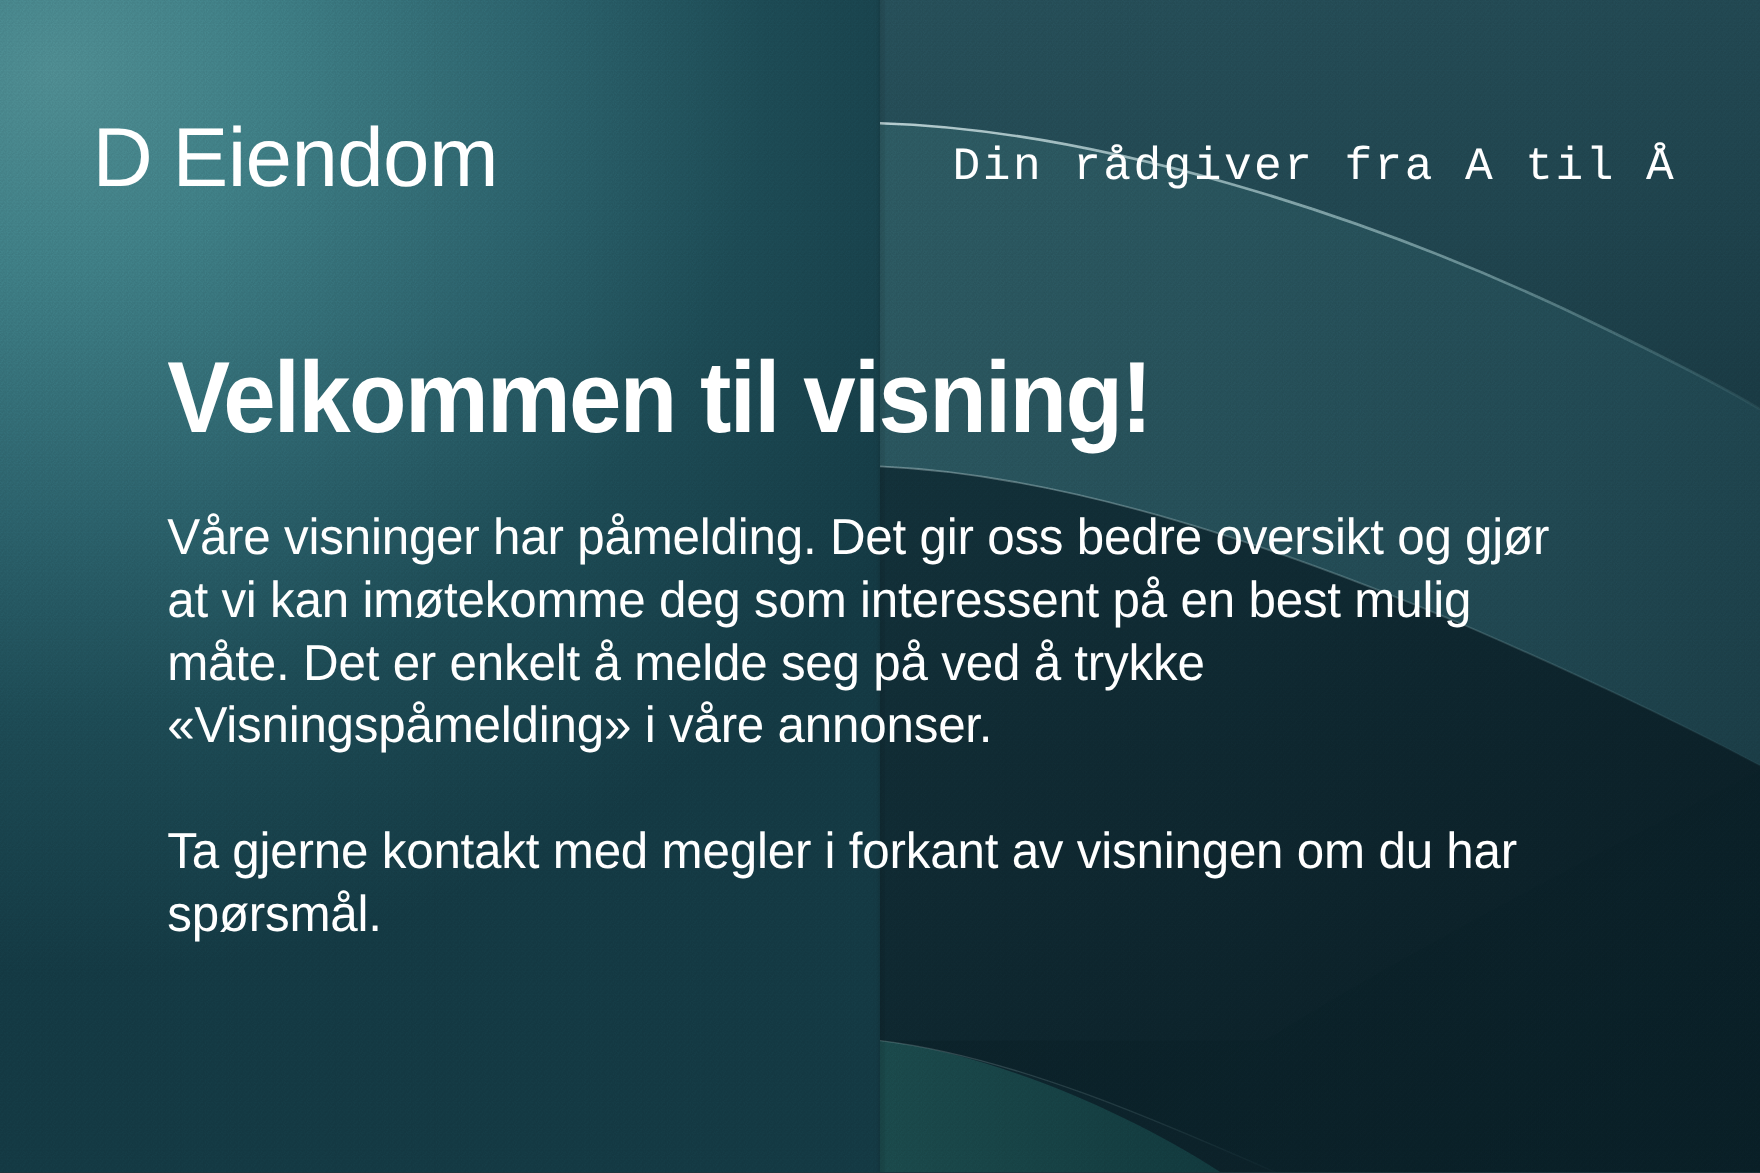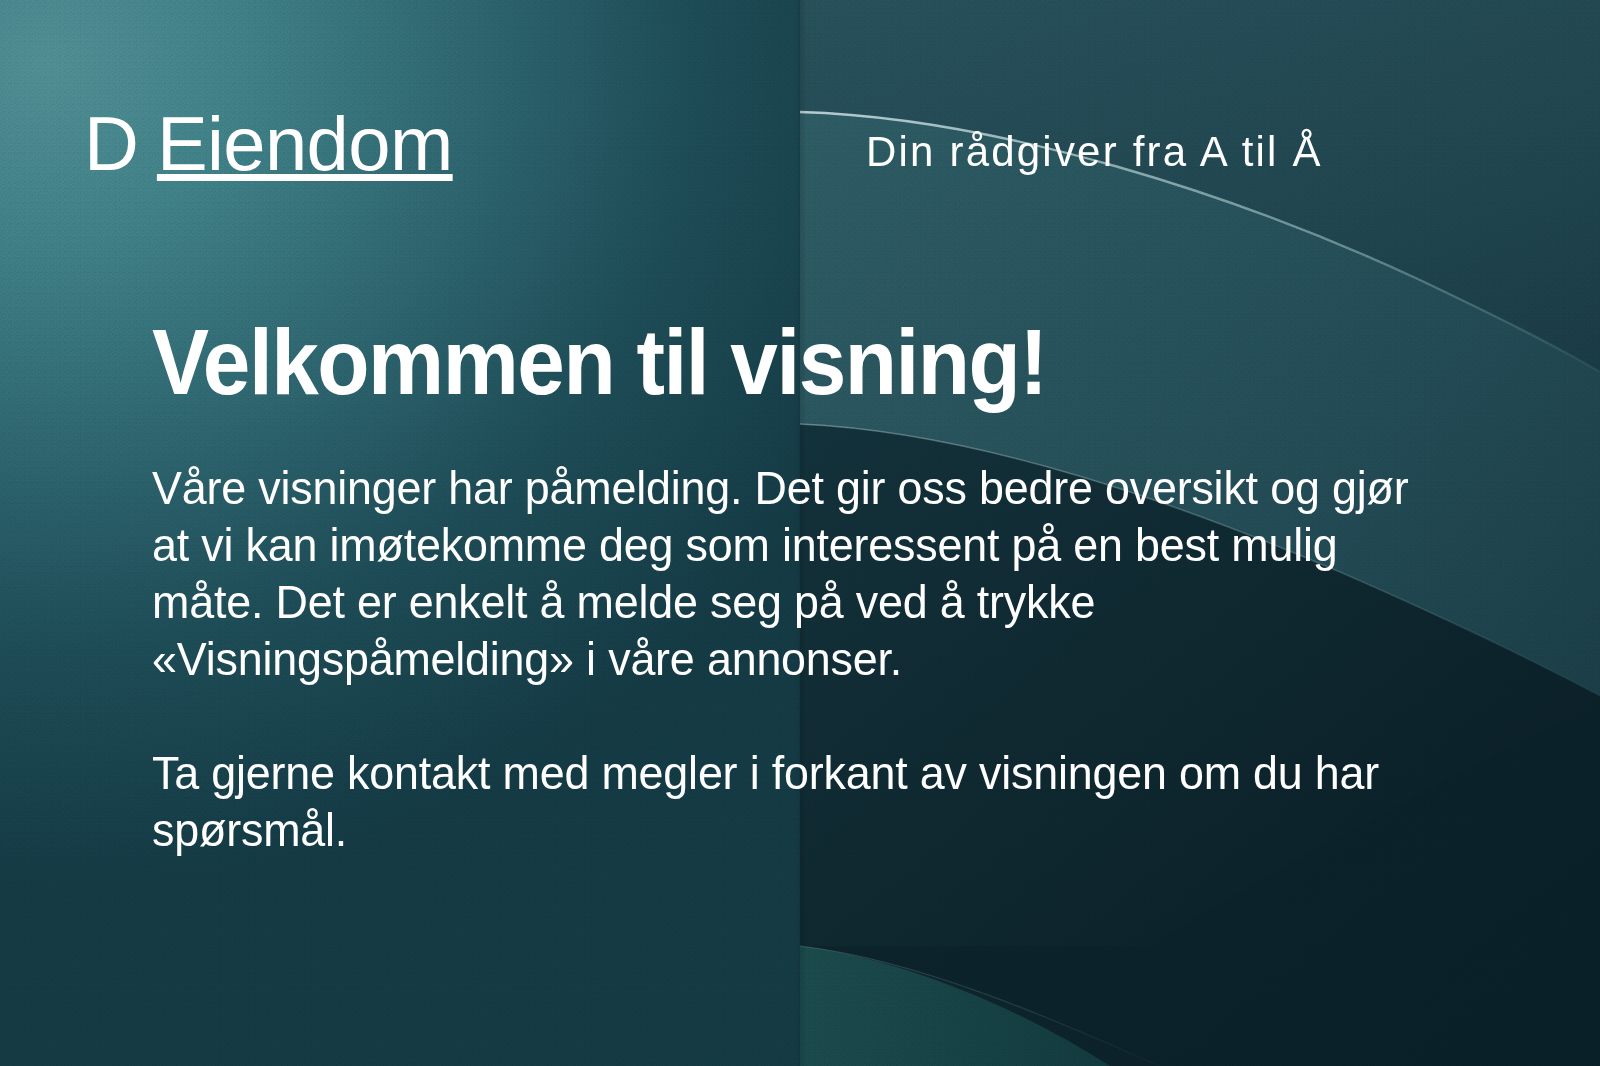--- a/index.html
+++ b/index.html
@@ -76,27 +76,27 @@
   .logo .lg-nb{ position:relative; letter-spacing:-1px; }
   
   .logo .lg-nb::before{
     content:"";
     position:absolute;
     left:1px; top:-28px;
     width:3px; height:30px;
     background:#ffffff;
   }
   .logo .lg-space{ display:inline-block; width:19px; }
-  .logo .lg-word{ letter-spacing:-0.6px;text-decoration:underline; }
+  .logo .lg-word{ letter-spacing:-0.6px; }
 
   
   .tagline{
     position:absolute; left:866px; top:126px;
     color:#ffffff;
-    font-family:Liberation Sans, sans-serif;
+    font-family:Liberation Mono, monospace;
     font-size:42px;
     line-height:52px;
     letter-spacing:2.2px;
     white-space:nowrap;
   }
 
   
   .headline{
     position:absolute; left:152px; top:312px;
     color:#ffffff;

